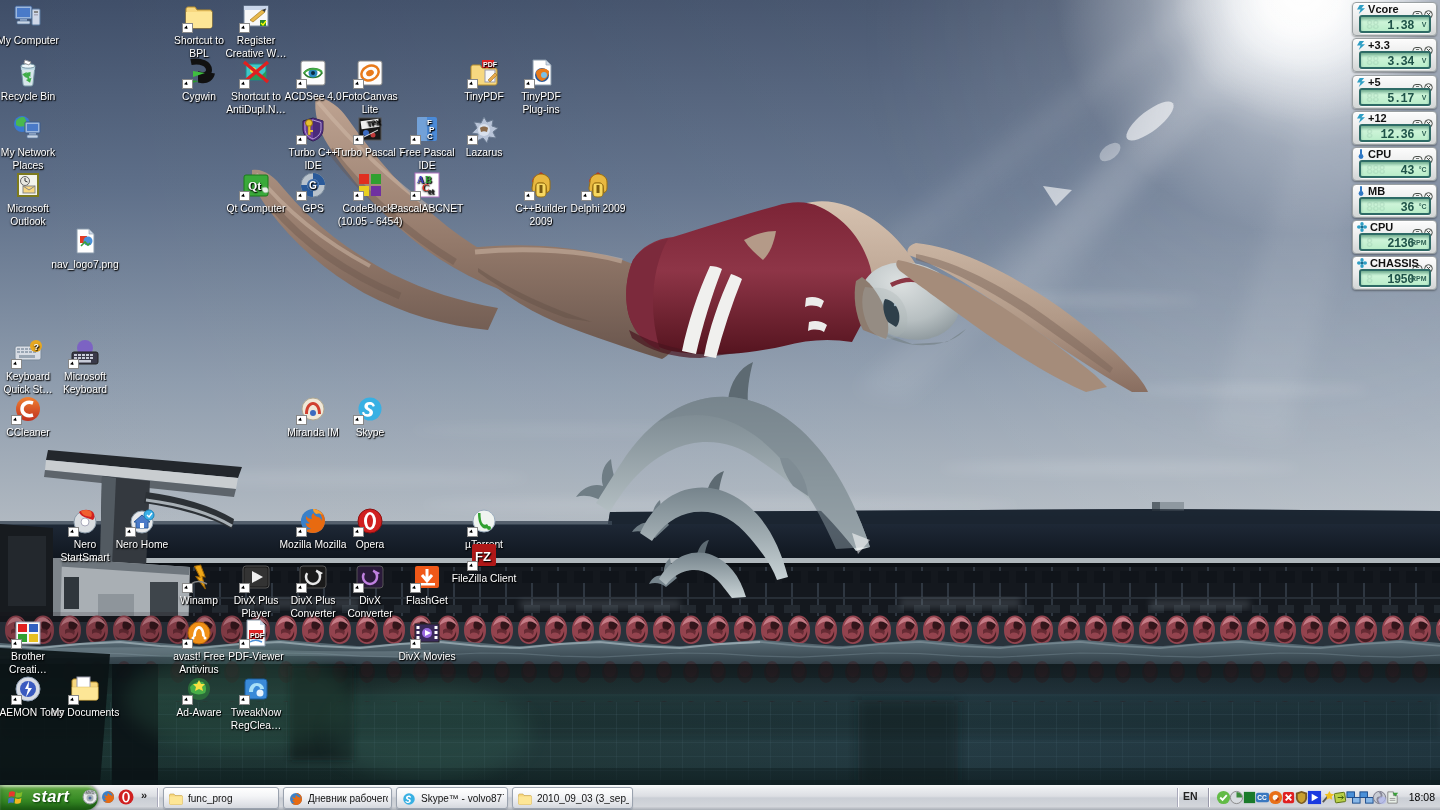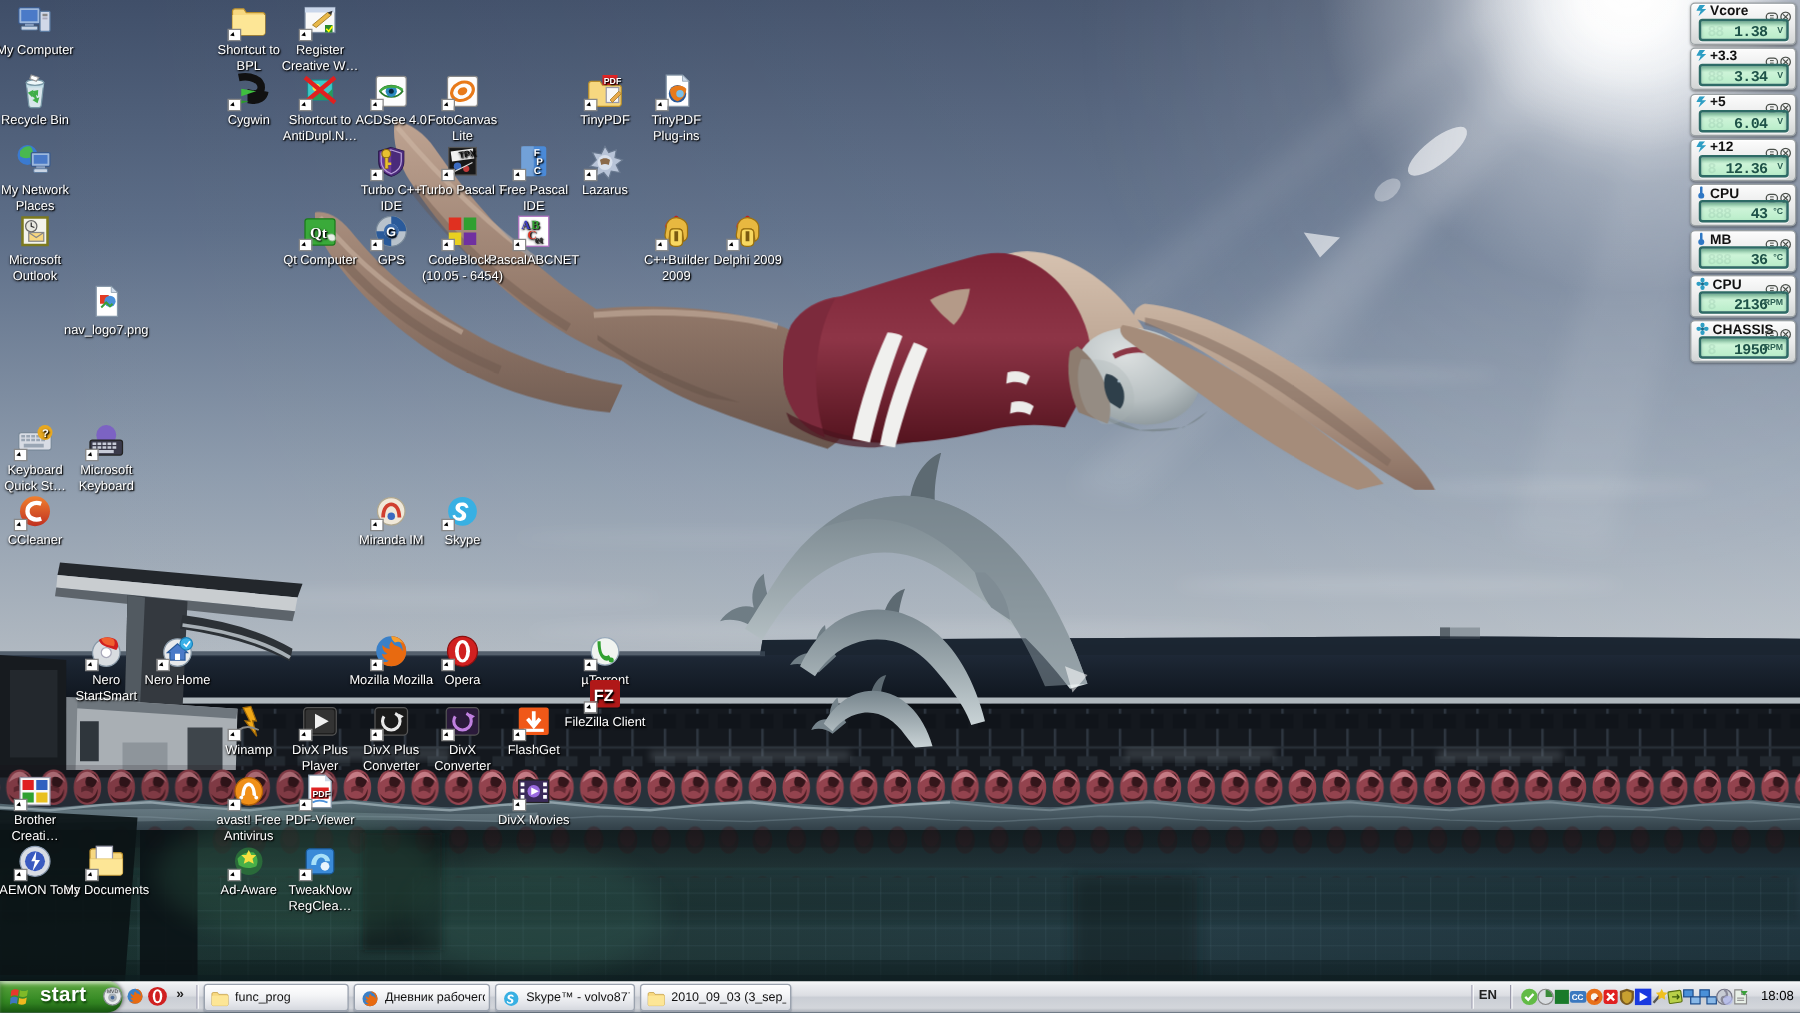--- a/index.html
+++ b/index.html
@@ -13,21 +13,21 @@
 .gad{position:absolute;left:1352px;width:85px;height:34px;background:linear-gradient(#fcfcfc,#e9eaea 55%,#d2d5d5);border:1px solid #9aa0a2;border-radius:4px;box-shadow:0 1px 2px rgba(0,0,0,.35), inset 0 1px 0 #fff;box-sizing:border-box;}
 .gad .t{position:absolute;left:4px;top:0px;height:11px;font-size:11px;font-weight:bold;color:#111;white-space:nowrap;}
 .gad .lcd{position:absolute;left:6px;top:12px;width:72px;height:18px;background:linear-gradient(#a5ddba,#cdf4d8 35%,#baedca);border:2px solid #2e6b66;border-radius:3px;box-sizing:border-box;box-shadow:inset 0 2px 3px rgba(20,80,70,.35),0 1px 0 rgba(255,255,255,.8);}
 .lcd .v{position:absolute;right:15px;top:1.5px;font-family:"Liberation Mono",monospace;font-weight:bold;font-size:12px;color:#1e5248;letter-spacing:-0.5px;}
 .lcd .g{position:absolute;left:5px;top:1.5px;font-family:"Liberation Mono",monospace;font-weight:bold;font-size:12px;color:#1e5248;opacity:.09;letter-spacing:-1px;}
 .lcd .u{position:absolute;right:2.5px;top:3.5px;font-size:7px;font-weight:bold;color:#2d6054;}
 .gad .bt{position:absolute;right:2px;top:2px;}
 
 #tb{position:absolute;left:0;top:785px;width:1440px;height:25px;background:linear-gradient(#f8f9fa,#eceef1 12%,#dcdee3 45%,#caced5 52%,#d3d6db 86%,#a8adb5);}
 #sb{position:absolute;left:0;top:0;width:98px;height:25px;border-radius:0 12px 12px 0;background:linear-gradient(#8abf6e,#4f9c36 22%,#368a24 60%,#2a771d);box-shadow:inset 0 -4px 6px rgba(0,45,0,.45),inset 0 2px 2px rgba(255,255,255,.45),1px 0 3px rgba(0,0,0,.45);}
-#sb .st{position:absolute;left:32px;top:2px;color:#fff;font-weight:bold;font-size:16.5px;text-shadow:1px 1px 2px rgba(0,45,0,.85);letter-spacing:.3px;}
+#sb .st{position:absolute;left:32px;top:2px;color:#fff;font-style:italic;font-weight:bold;font-size:16.5px;text-shadow:1px 1px 2px rgba(0,45,0,.85);letter-spacing:.3px;}
 .tbt{position:absolute;top:2px;height:22px;border-radius:3px;background:linear-gradient(#ffffff,#f4f5f7 40%,#e2e4e9 78%,#d5d8de);border:1px solid #9aa2ae;box-sizing:border-box;box-shadow:inset 0 1px 0 #fff,0 1px 1px rgba(60,70,90,.25);font-size:10px;color:#111;}
 .tbt .tx{position:absolute;left:24px;top:4.5px;white-space:nowrap;overflow:hidden;right:3px;}
 .tbt .tic{position:absolute;left:4px;top:2.5px;width:16px;height:16px;}
 .qi{position:absolute;top:4px;width:16px;height:16px;}
 .tri{position:absolute;top:4.5px;width:15px;height:15px;}
 #clock{position:absolute;right:5px;top:6px;font-size:10.5px;color:#000;}
 #en{position:absolute;left:1183px;top:5px;font-size:10.5px;font-weight:bold;color:#222;}
 </style>
 
 </head>
@@ -922,21 +922,21 @@
 <div class="bt"><svg width="22" height="9" viewBox="0 0 22 9">
             <g fill="none" stroke="#4a4f4a">
               <rect x="1" y="1.5" width="9" height="6" rx="3"></rect>
               <path d="M4,3.5 L7,3.5 M4,5.5 L7,5.5" stroke-width=".8"></path>
               <circle cx="16.5" cy="4.5" r="3.8"></circle>
               <path d="M14.5,2.5 L18.5,6.5 M18.5,2.5 L14.5,6.5" stroke-width="1"></path>
             </g>
           </svg></div>
 <div class="lcd">
           <span class="g">88</span>
-          <span class="v">6.04</span>
+          <span class="v">5.17</span>
           <span class="u">V</span>
         </div>
 </div>
 <div class="gad" style="top:111px">
 <div class="t"><span style="position:relative;top:1px"><svg width="8" height="9" viewBox="0 0 9 10">
               <path d="M3,0 L8,0 L5,3.5 L9,3.5 L2,10 L4,5 L0,5 Z" fill="#2e9ec4"></path>
             </svg></span> +12</div>
 <div class="bt"><svg width="22" height="9" viewBox="0 0 22 9">
             <g fill="none" stroke="#4a4f4a">
               <rect x="1" y="1.5" width="9" height="6" rx="3"></rect>

